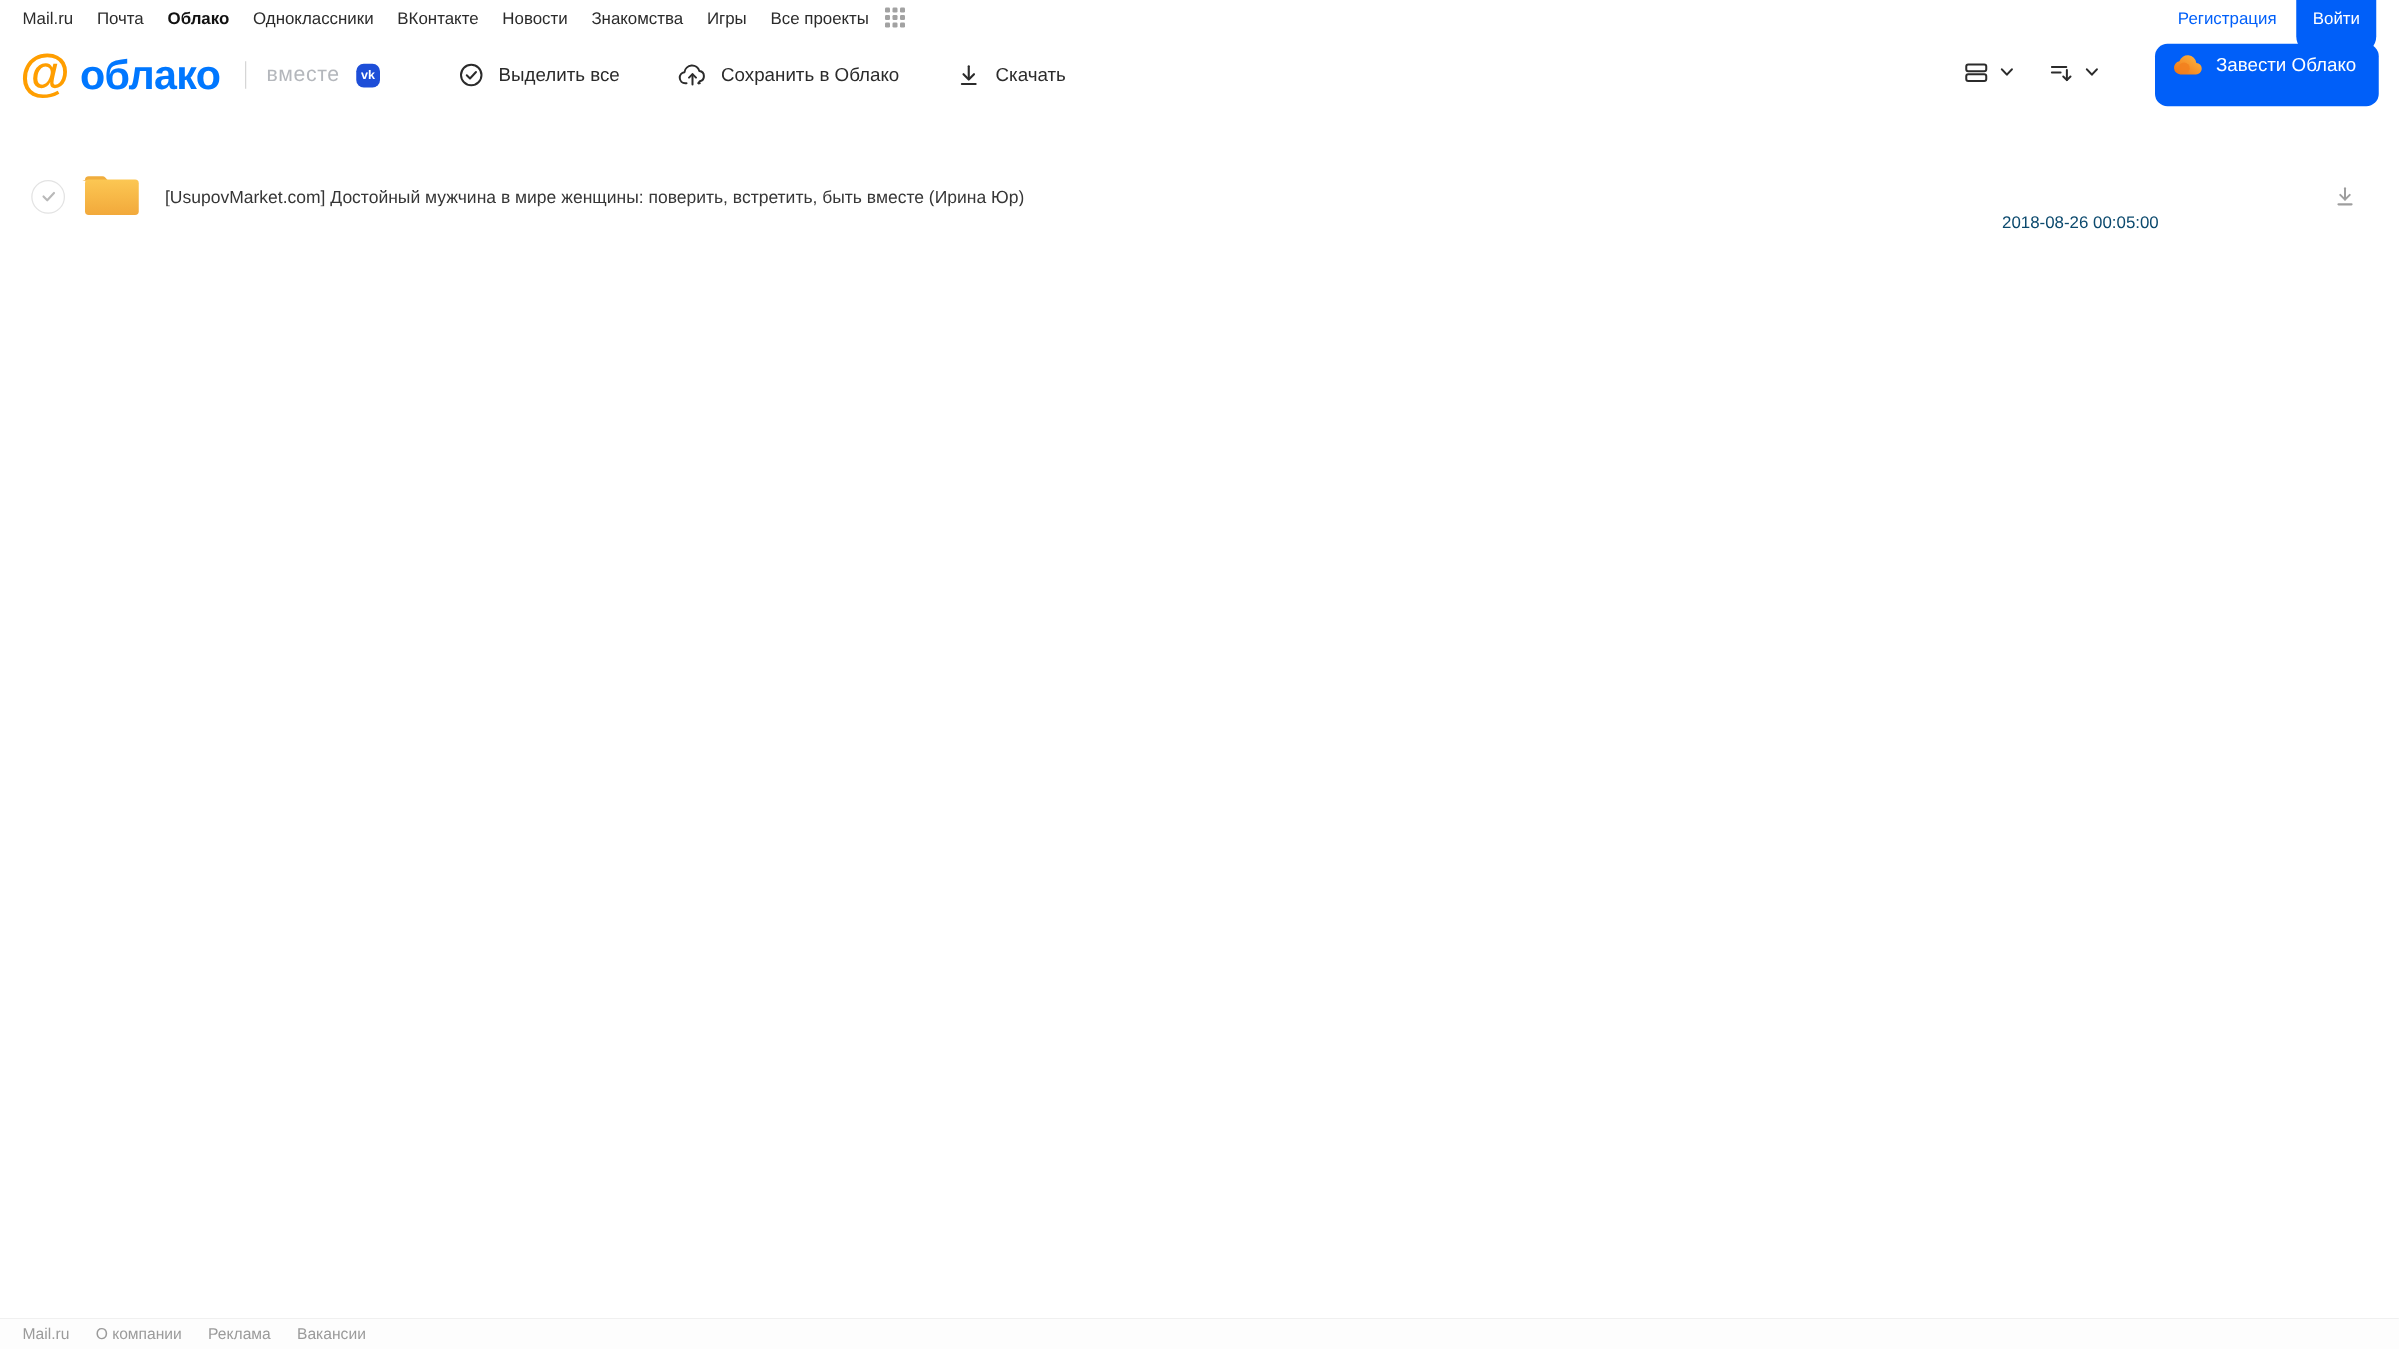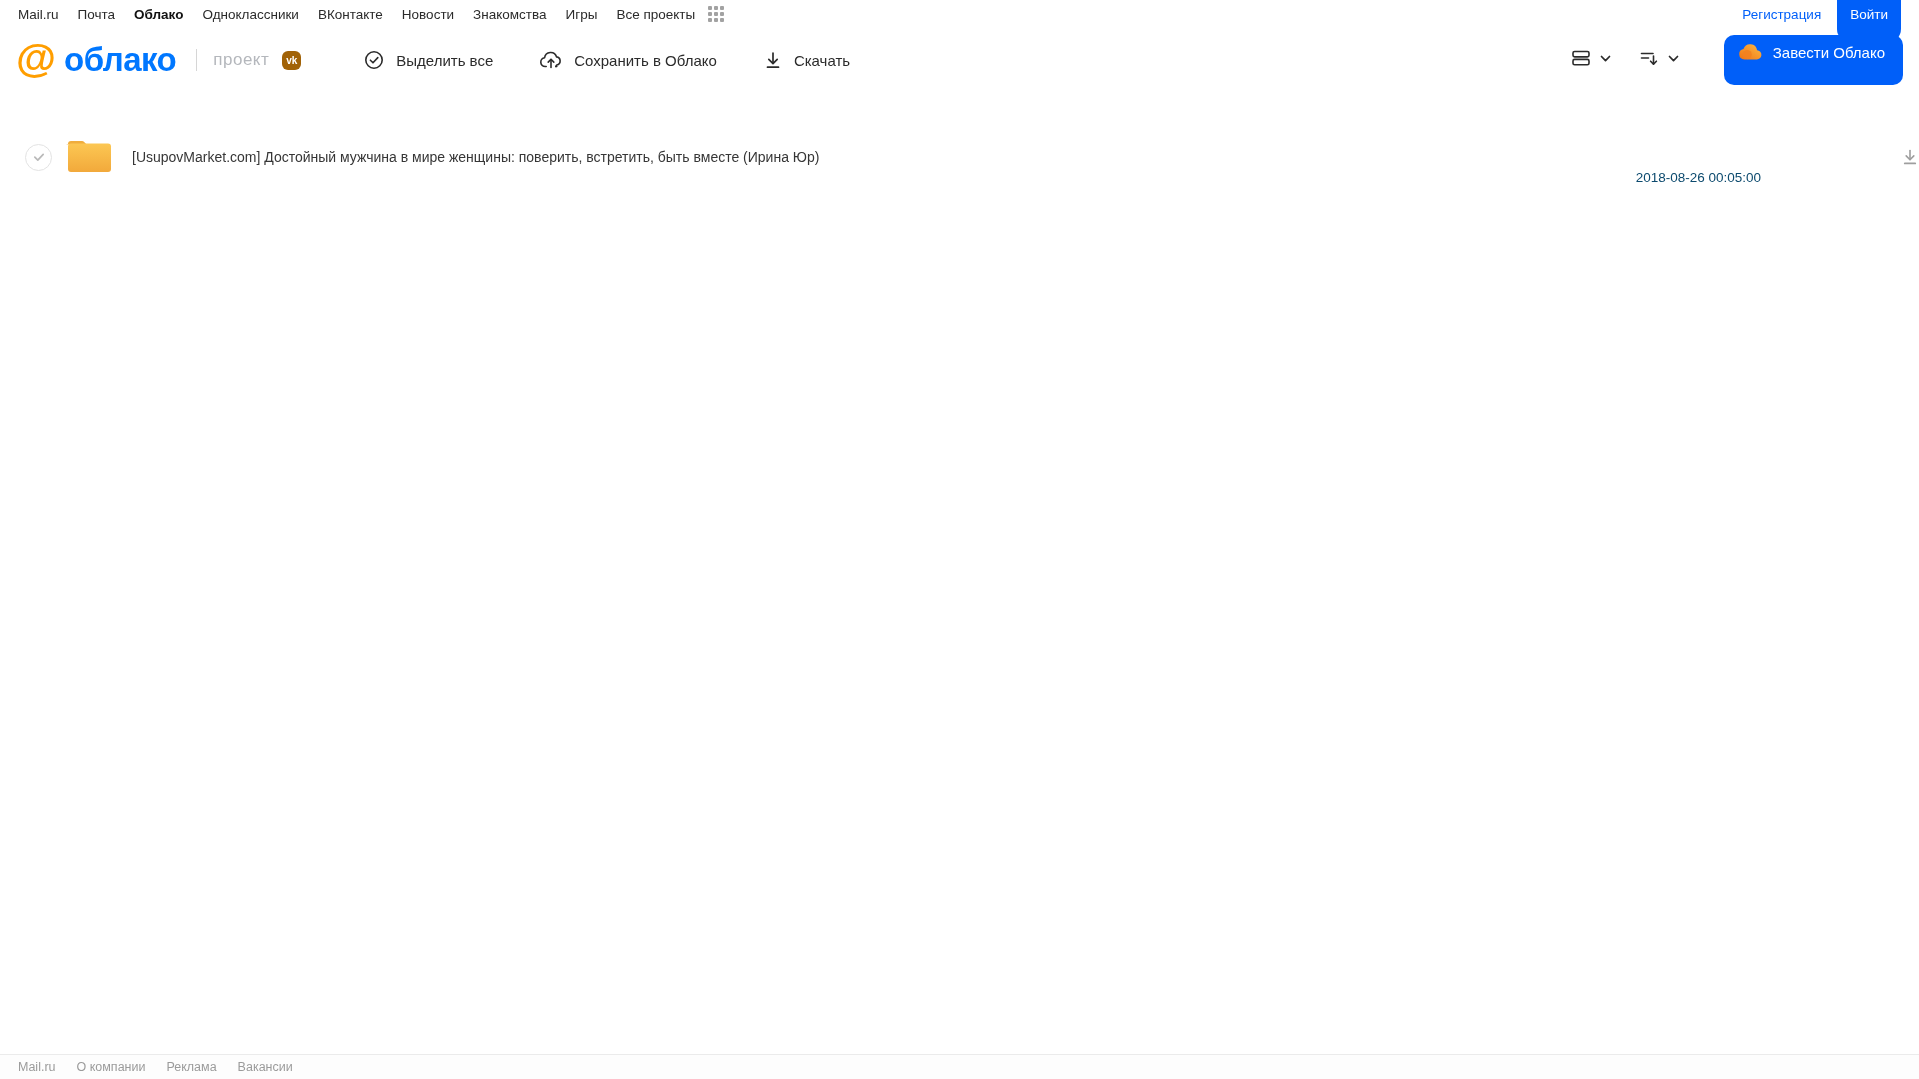--- a/index.html
+++ b/index.html
@@ -16,36 +16,36 @@
   .register-link { font-size:13.5px; color:#005ff9; text-decoration:none; cursor:pointer; }
   .login-btn { background:#005ff9; color:#fff; font-size:13.5px; border:none; border-radius:14px; padding:21px 13px; cursor:pointer; font-family:inherit; }
 
   
   .header { display:flex; align-items:center; height:64px; padding:0 16px; background:#fff; }
   .logo { display:flex; align-items:center; gap:8px; cursor:pointer; }
   .logo-at { font-size:41px; font-weight:bold; color:#ff9e00; line-height:1; margin-top:-4px; }
   .logo-text { font-size:33px; font-weight:bold; color:#0077ff; letter-spacing:-0.5px; }
   .logo-divider { width:1px; height:22px; background:#d6d6d6; margin:0 8px 0 12px; }
   .project-label { font-size:17px; color:#b4b7bc; letter-spacing:0.5px; }
-  .vk-badge { display:inline-flex; align-items:center; justify-content:center; width:19px; height:19px; background:#a16207; border-radius:6px; color:#fff; font-size:10px; font-weight:bold; margin-left:5px; }
+  .vk-badge { display:inline-flex; align-items:center; justify-content:center; width:19px; height:19px; background:#1d4ed8; border-radius:6px; color:#fff; font-size:10px; font-weight:bold; margin-left:5px; }
 
   .toolbar { display:flex; align-items:center; gap:46px; margin-left:62px; }
   .tool-btn { display:flex; align-items:center; gap:11px; background:none; border:none; cursor:pointer; font-family:inherit; font-size:15px; color:#2b2b2b; }
   .tool-btn svg { display:block; }
 
   .header-right { margin-left:auto; display:flex; align-items:center; gap:26px; }
   .icon-chevron-group { display:flex; align-items:center; gap:7px; cursor:pointer; }
   .cta-btn { display:flex; align-items:center; gap:10px; background:#005ff9; border:none; border-radius:10px; height:50px; padding:0 18px 16px 14px; color:#fff; font-size:15px; cursor:pointer; font-family:inherit; margin-left:18px; }
 
   
   .main { padding:0 0 0 20px; }
   .page-title { font-size:20px; font-weight:600; color:#2b2b2b; margin-top:36px; letter-spacing:0.1px; }
 
   .file-list { margin-top:43px; }
-  .file-row { display:flex; align-items:center; height:44px; cursor:pointer; }
+  .file-row { display:flex; align-items:center; height:44px; padding-right:34px; cursor:pointer; }
   .row-checkbox { width:27px; height:27px; border:1px solid #e3e3e3; border-radius:50%; display:flex; align-items:center; justify-content:center; margin:0 14px 0 5px; background:#fff; cursor:pointer; flex:none; }
   .folder-icon { flex:none; margin-right:19px; }
   .file-name { font-size:14px; color:#363636; white-space:nowrap; overflow:hidden; text-overflow:ellipsis; }
   .file-date { margin-left:auto; font-size:13.5px; color:#0c4a6e; white-space:nowrap;margin-top:40px; }
   .row-download { margin-left:140px; cursor:pointer; display:flex; align-items:center; }
 
   
   .footer { position:fixed; left:0; right:0; bottom:0; height:25px; border-top:1px solid #ebebeb; background:#fdfdfd; display:flex; align-items:center; padding:0 18px; font-size:12.5px; color:#9b9b9b; }
   .footer a { color:#9b9b9b; text-decoration:none; cursor:pointer; }
   .footer-left { display:flex; gap:21px; }
@@ -83,21 +83,21 @@
     <a class="register-link">Регистрация</a>
     <button class="login-btn">Войти</button>
   </div>
 </div>
 
 <div class="header">
   <div class="logo">
     <span class="logo-at">@</span>
     <span class="logo-text">облако</span>
     <span class="logo-divider"></span>
-    <span class="project-label">проект</span>
+    <span class="project-label">вместе</span>
     <span class="vk-badge">vk</span>
   </div>
 
   <div class="toolbar">
     <button class="tool-btn">
       <span>
         <svg width="22" height="22" viewBox="0 0 22 22" fill="none" stroke="#2b2b2b" stroke-width="1.6">
           <circle cx="11" cy="11" r="8.2"></circle>
           <polyline points="7.4,11.2 10,13.8 14.8,8.6" stroke-linecap="round" stroke-linejoin="round"></polyline>
         </svg>

